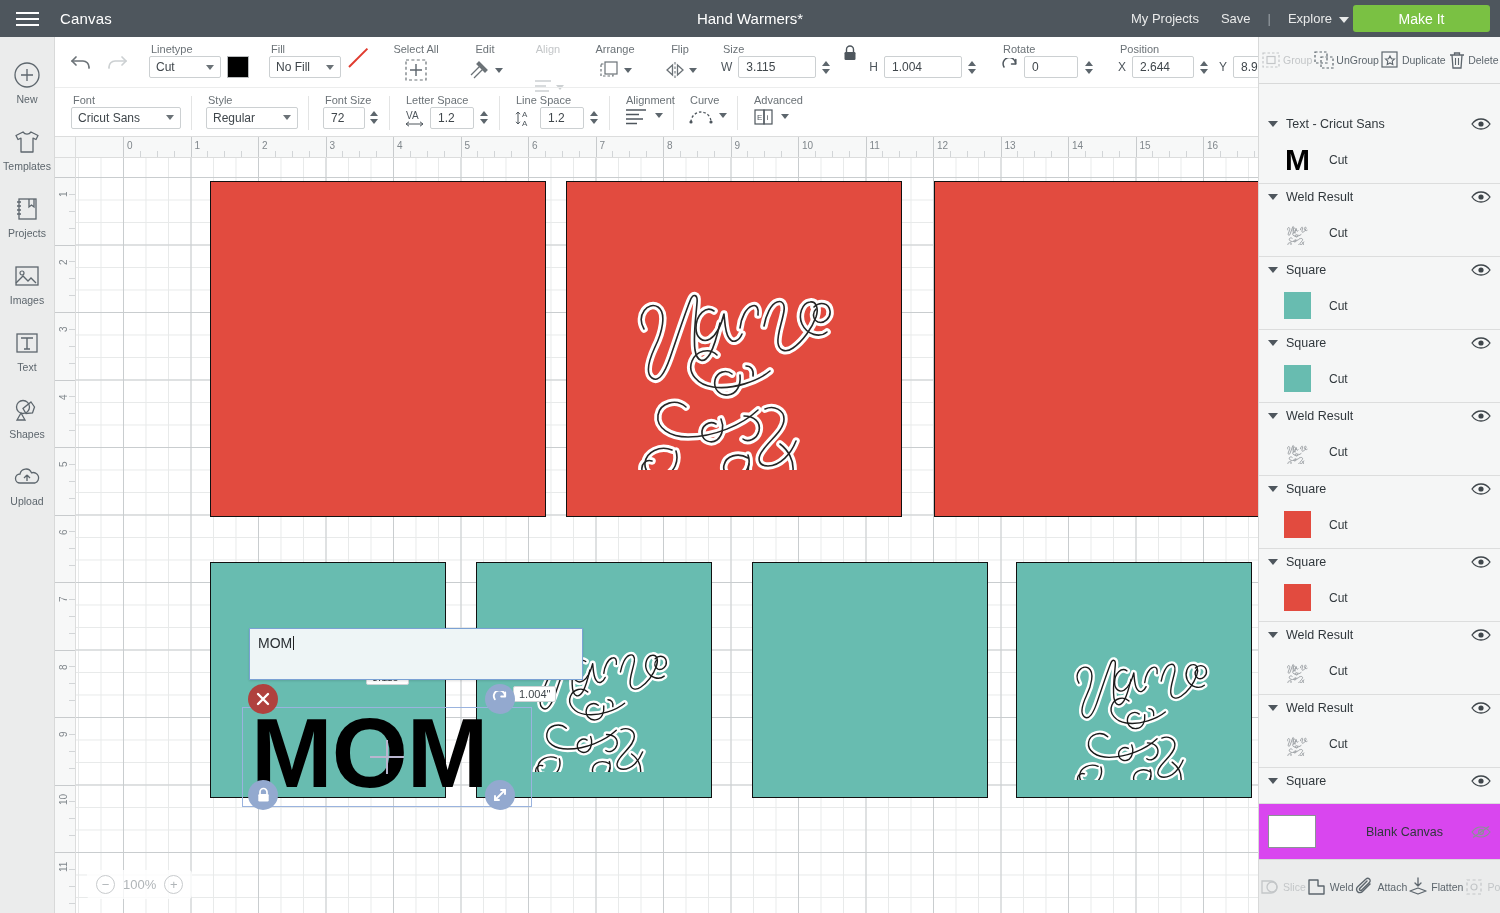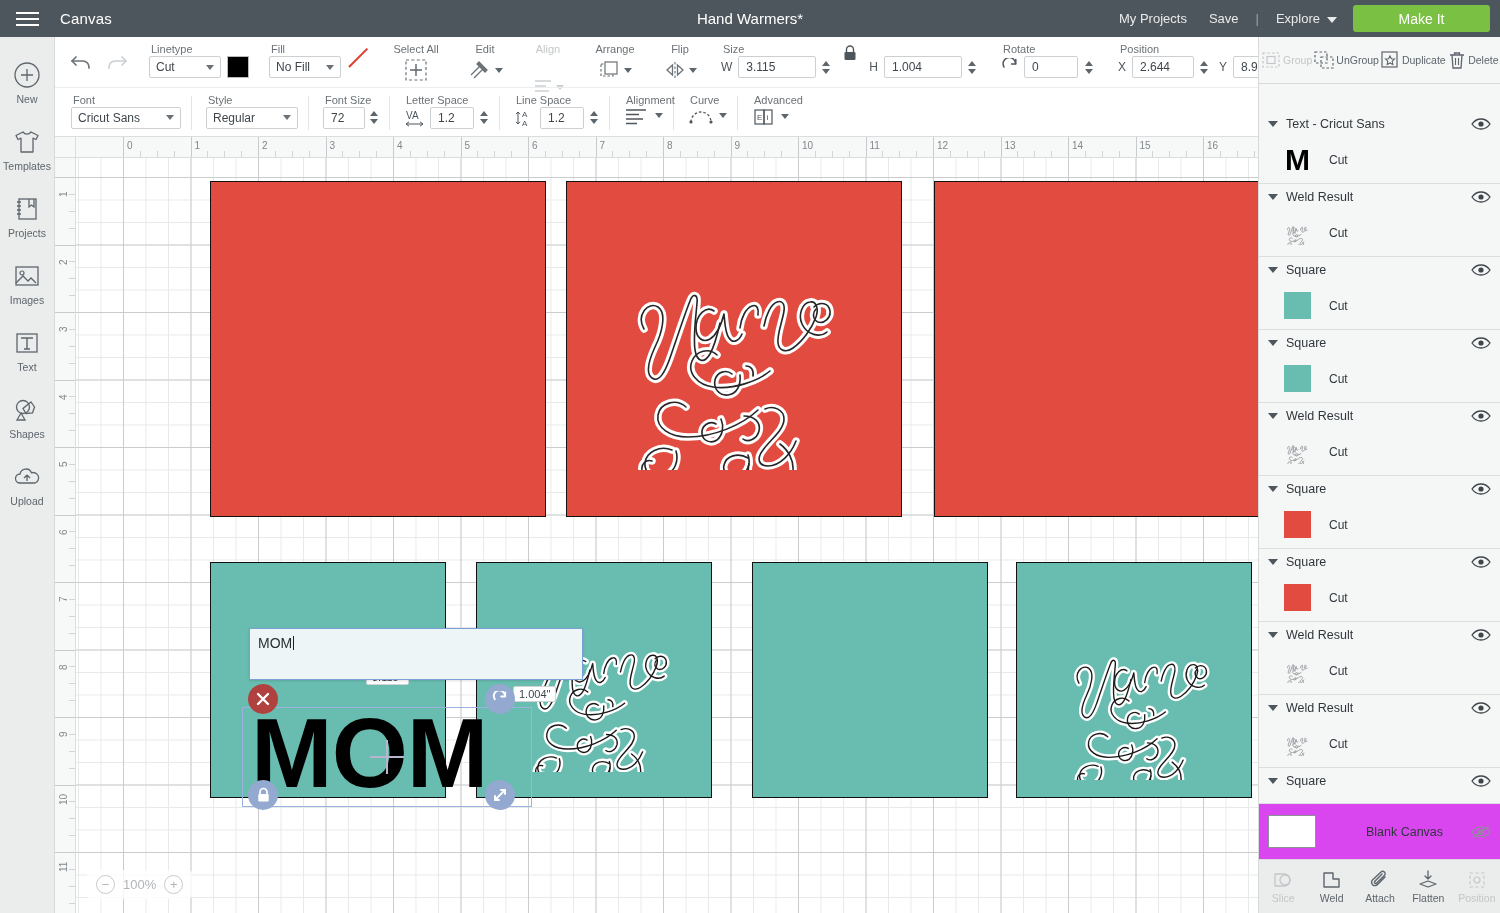--- a/index.html
+++ b/index.html
@@ -25,21 +25,21 @@
     font-size: 15px; color: #fff; pointer-events: none; }
   .tb-right { margin-left: auto; display: flex; align-items: center; height: 37px; padding-right: 10px; }
   .tb-link { font-size: 13px; color: #e9eaea; padding: 0 11px; cursor: pointer; }
   .tb-sep { color: #9aa1a6; font-size: 13px; padding: 0 6px; }
   .tb-explore { font-size: 13px; color: #e9eaea; padding: 0 4px 0 11px; cursor: pointer; }
   .caret-d { display: inline-block; width: 0; height: 0; margin-left: 7px;
     border-left: 5px solid transparent; border-right: 5px solid transparent;
     border-top: 6px solid #e9eaea; vertical-align: middle; }
   .makeit { background: #7ac143; color: #fff; font-size: 14px;
     width: 137px; height: 27px; border-radius: 3px; border: none;
-    margin-left: 12px; cursor: pointer; font-family: inherit; }
+    margin-left: 0; cursor: pointer; font-family: inherit; }
 
   
   .rail {
     position: absolute; left: 0; top: 37px; width: 55px; height: 876px;
     background: #ebecec; border-right: 1px solid #d8d9d9;
     display: flex; flex-direction: column; align-items: center; padding-top: 12px;
   }
   .rail-item { width: 55px; height: 67px; display: flex; flex-direction: column;
     align-items: center; justify-content: center; cursor: pointer; }
   .rail-ico { width: 30px; height: 30px; display: flex; align-items: center; justify-content: center; }
@@ -182,21 +182,21 @@
   .lcut { font-size: 12px; color: #30373c; margin-left: 18px; }
   .mthumb { font-size: 30px; font-weight: bold; color: #000; line-height: 1;
     font-family: "Liberation Sans", sans-serif; }
   .blankrow { display: flex; align-items: center; height: 56px; padding-left: 9px;
     background: #d946ef; border-top: 1px solid #dcdddd; text-align: center; }
   .blanksw { width: 48px; height: 33px; background: #fff; border: 1px solid #8b9196; }
   .blanklbl { font-size: 12.5px; color: #30373c; margin-left: 22px; flex: 1; }
 
   .rbottom { position: absolute; left: 0; bottom: 0; width: 242px; height: 54px;
     background: #ebecec; border-top: 1px solid #d8d9d9; display: flex; }
-  .rb { flex: 1; display: flex; flex-direction: column; align-items: center;
+  .rb { flex: 1; display: flex; flex-direction: row; align-items: center;
     justify-content: center; gap: 2px; cursor: pointer; }
   .rb .rbl { font-size: 10.5px; color: #5d666d; }
   .rb.disabled .rbl { color: #c3c6c8; }
 
   .redstripe { position: absolute; left: 0; top: 74px; width: 3px; height: 746px;
     background: #8f2b2b; opacity: .85; }
   svg { display: block; }
 </style>
 </head>
 <body>

